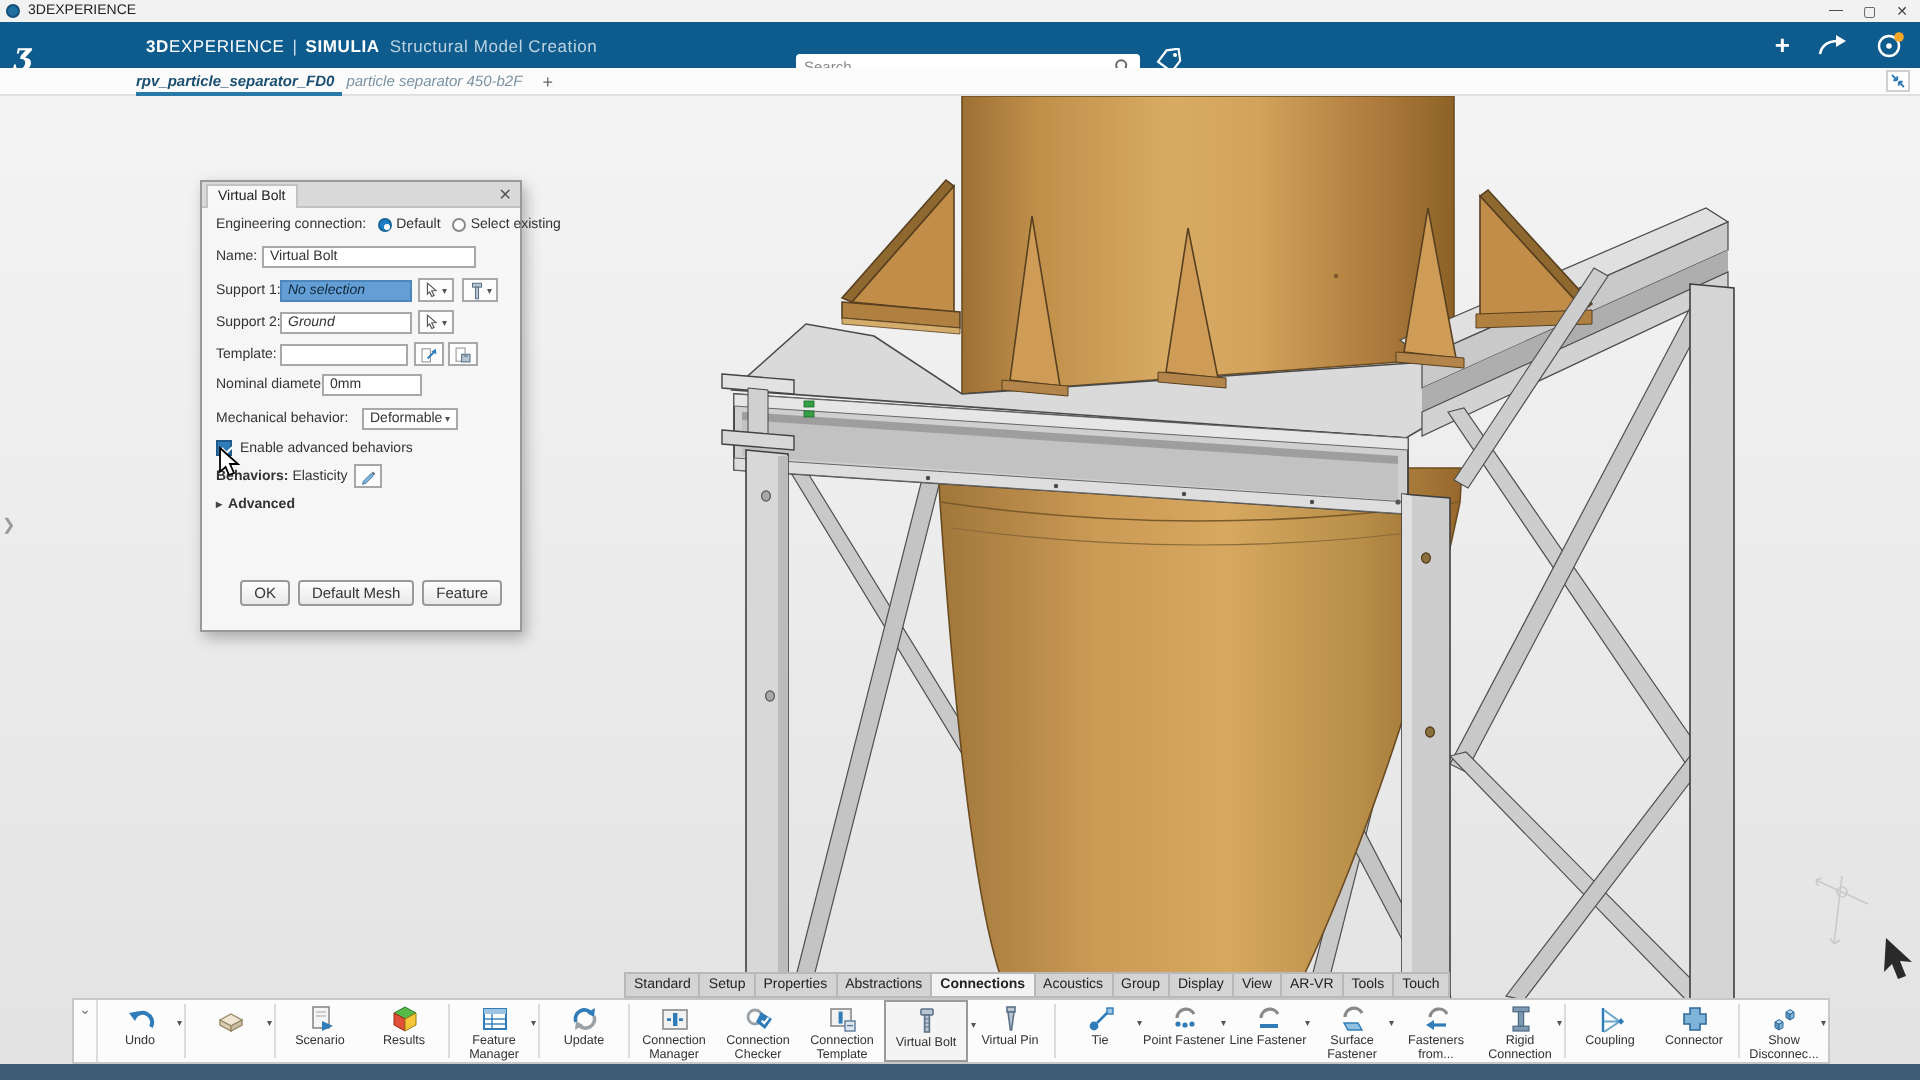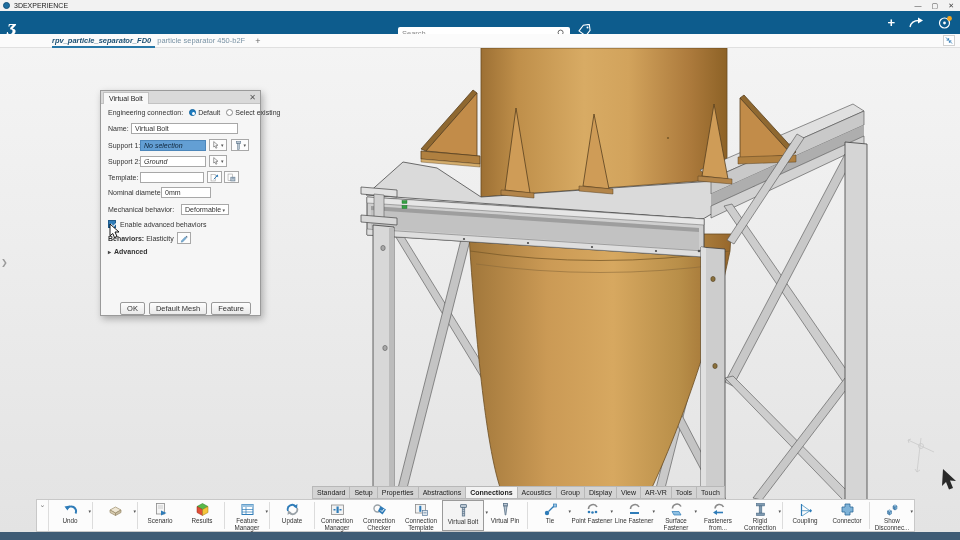--- a/index.html
+++ b/index.html
@@ -27,24 +27,24 @@
   .brand .sep{margin:0 4px;color:#cfe0ec;}
   .search{position:absolute;left:398px;top:16px;width:172px;height:13px;background:#fff;
           border-radius:2px;display:flex;align-items:center;padding:0 4px;}
   .search .ph{flex:1;font-size:7.5px;color:#8a8a8a;}
   .hicon{position:absolute;top:13px;color:#fff;}
   .hdr-right{position:absolute;right:8px;top:0;height:23px;display:flex;align-items:center;gap:14px;}
 
   
   .tabbar{position:absolute;left:0;top:34px;width:960px;height:14px;background:#fbfbfb;
           border-bottom:1px solid #e0e0e0;display:flex;align-items:center;font-size:7.5px;}
-  .tab-active{position:relative;margin-left:52px;font-weight:bold;font-style:italic;
+  .tab-active{position:relative;margin-left:68px;font-weight:bold;font-style:italic;
           color:#1b4f72;padding-bottom:1px;}
   .tab-active .uline{position:absolute;left:0;right:-4px;bottom:-2px;height:2px;background:#2878a8;}
-  .tab-desc{color:#7a93a5;margin-left:6px;}
+  .tab-desc{font-style:italic;color:#7a93a5;margin-left:6px;}
   .tab-plus{color:#666;font-size:9px;margin-left:10px;}
   .fit-icon{position:absolute;right:5px;top:1px;width:12px;height:11px;background:#fff;
             border:1px solid #d0d0d0;display:flex;align-items:center;justify-content:center;}
 
   
   .viewport{position:absolute;left:0;top:48px;width:960px;height:484px;
             background:linear-gradient(#f4f4f4,#e3e3e3);}
   .panel-chevron{position:absolute;left:1px;top:210px;font-size:8px;color:#9a9a9a;}
 
   
@@ -65,21 +65,21 @@
   .fld{height:11px;background:#fff;border:1px solid #a8a8a8;font-size:7px;display:flex;
        align-items:center;padding:0 3px;overflow:hidden;}
   .fld.ital{font-style:italic;}
   .fld.hl{background:#639fd4;border-color:#4c86ba;color:#10263a;}
   .mbtn{height:12px;background:#fdfdfd;border:1px solid #a8a8a8;display:flex;align-items:center;
         justify-content:center;gap:1px;padding:0 2px;}
   .caret{font-size:5px;color:#555;}
   .cb{position:relative;width:8px;height:8px;background:#2f7cb8;border:1px solid #1f5a8a;margin-right:4px;}
   .cb::after{content:"";position:absolute;left:1.5px;top:1px;width:4px;height:2.5px;
         border-left:1.2px solid #fff;border-bottom:1.2px solid #fff;transform:rotate(-45deg);}
-  .dbtns{position:absolute;right:9px;top:211px;display:flex;gap:4px;}
+  .dbtns{position:absolute;right:9px;top:199px;display:flex;gap:4px;}
   .dbtn{height:13px;padding:0 6px;background:linear-gradient(#fdfdfd,#e9e9e9);
         border:1px solid #9a9a9a;border-radius:2px;font-size:7.5px;color:#333;
         display:flex;align-items:center;}
   .adv-arrow{font-size:6px;color:#444;margin-right:3px;}
 
   
   .ribbon{position:absolute;left:312px;top:438px;height:13px;display:flex;z-index:6;}
   .rtab{height:13px;display:flex;align-items:center;padding:0 4px;font-size:7px;color:#222;
         background:#d4d4d4;border:1px solid #b8b8b8;border-left:none;}
   .rtab:first-child{border-left:1px solid #b8b8b8;}
@@ -111,20 +111,27 @@
     <span>3DEXPERIENCE</span>
     <div class="wctl">
       <span>—</span>
       <span>▢</span>
       <span>✕</span>
     </div>
   </div>
 
   <div class="header">
     <span class="swirl">Ʒ</span>
+    <div class="brand">
+      <b>3D</b>
+        <span>EXPERIENCE</span>
+      <span class="sep">|</span>
+      <b>SIMULIA</b>
+      <span class="sub">Structural Model Creation</span>
+    </div>
     <div class="search">
       <span class="ph">Search</span>
       <svg width="9" height="9" viewBox="0 0 10 10">
         <circle cx="4" cy="4" r="2.8" fill="none" stroke="#666" stroke-width="1.1"></circle>
         <line x1="6.2" y1="6.2" x2="9" y2="9" stroke="#666" stroke-width="1.1"></line>
       </svg>
     </div>
     <svg class="hicon" style="left:578px" width="14" height="12" viewBox="0 0 14 12">
       <path d="M1,6 L6,1 L12,1 L12,7 L7,12 Z" fill="none" stroke="#fff" stroke-width="1.1" transform="rotate(-8 7 6)"></path>
       <circle cx="9.5" cy="3.5" r="1" fill="#fff"></circle>

